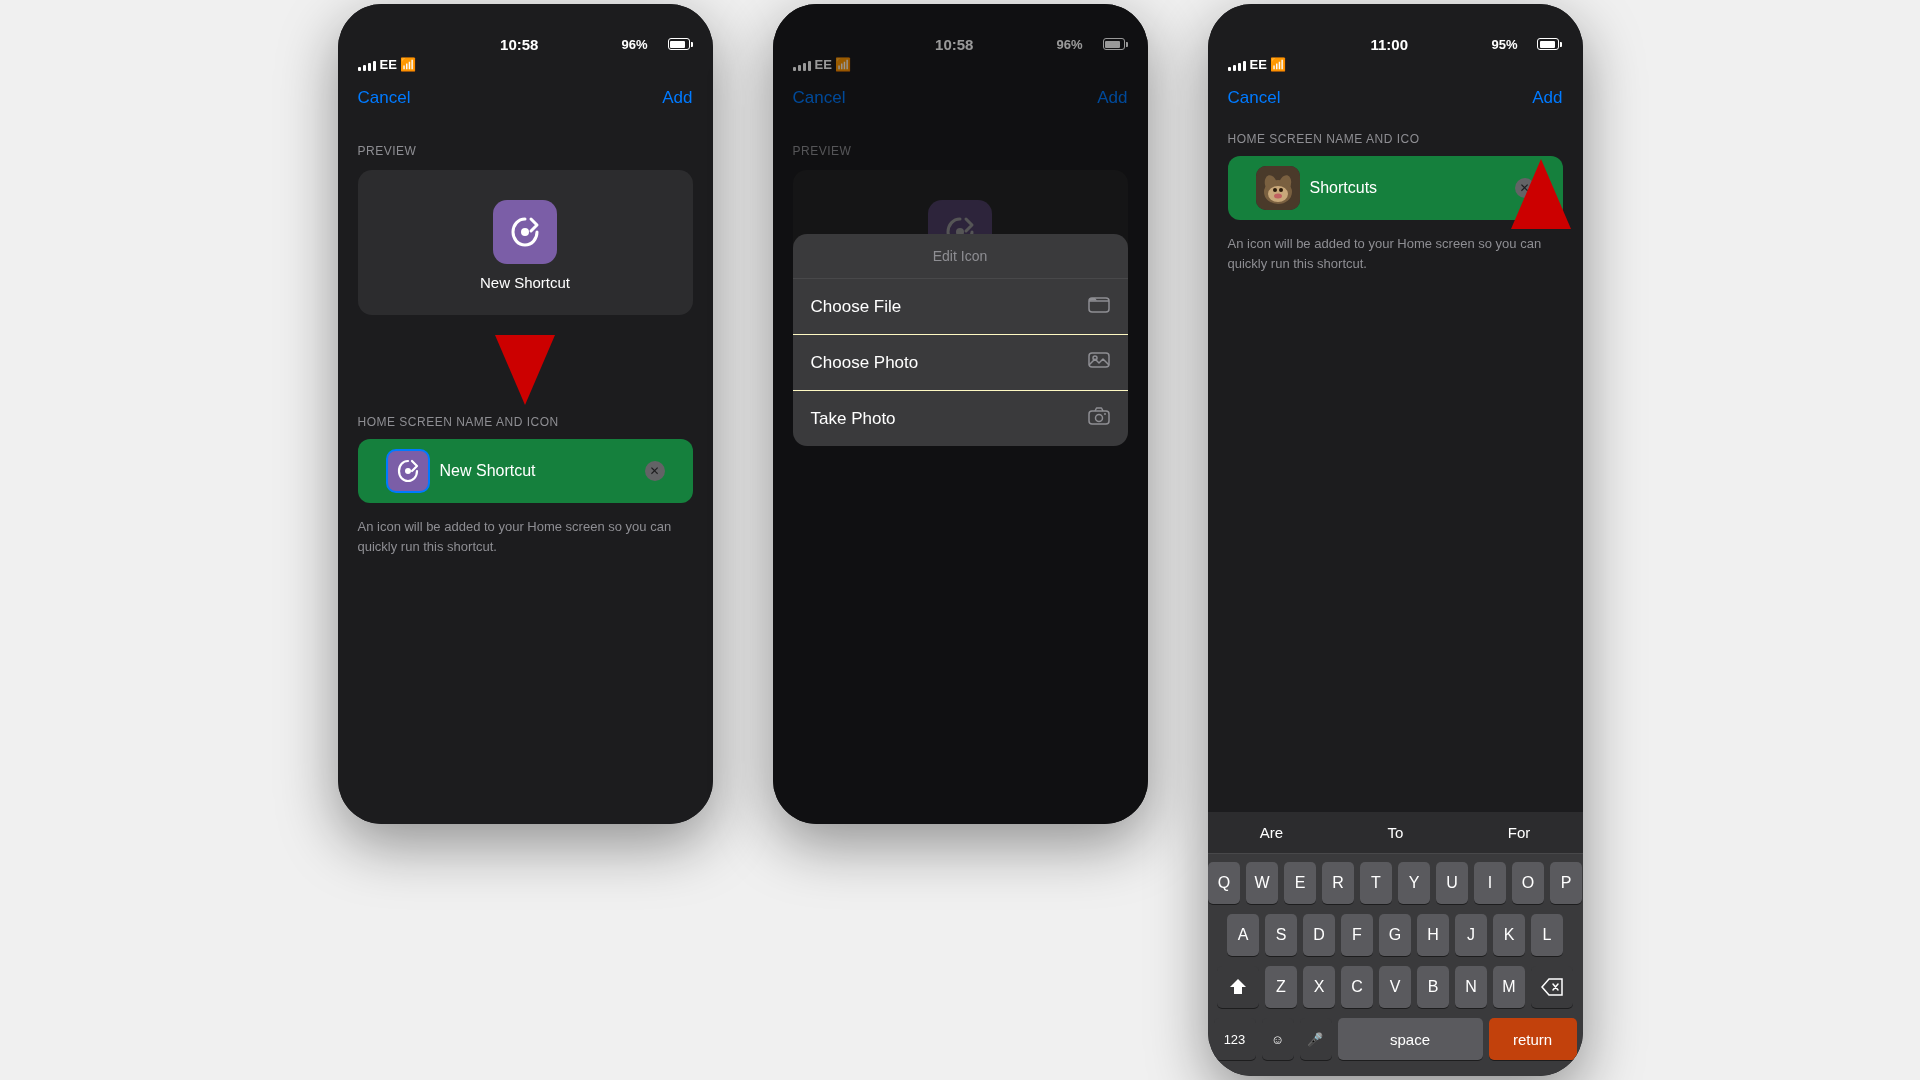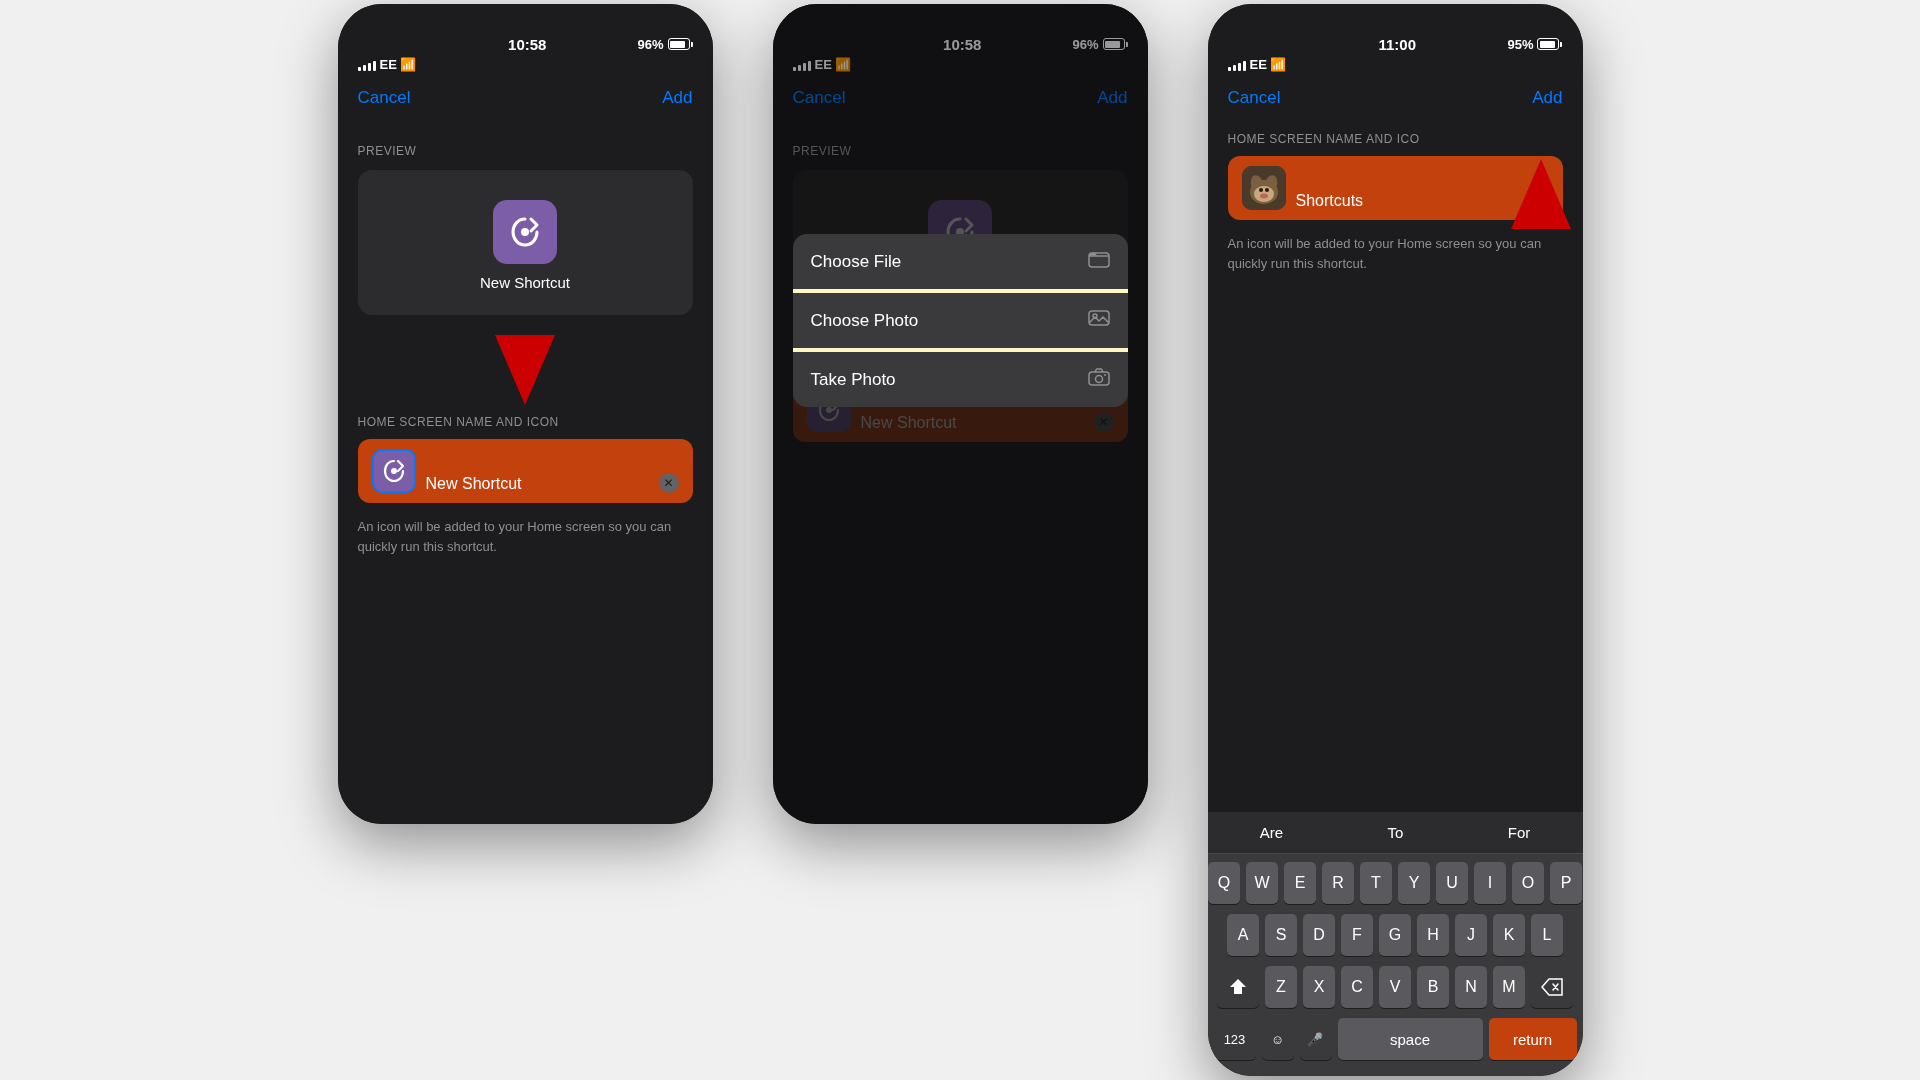--- a/index.html
+++ b/index.html
@@ -59,21 +59,21 @@
     .wifi-icon {
       font-size: 13px;
     }
     .status-center {
       font-size: 15px;
       font-weight: 600;
     }
     .status-right {
       display: flex;
       align-items: center;
-      gap: 4px;
+      gap: 20px;
       font-size: 13px;
       font-weight: 600;
     }
     .battery {
       display: flex;
       align-items: center;
     }
     .battery-body {
       width: 22px;
       height: 12px;
@@ -164,25 +164,25 @@
     
     .home-section-label {
       color: #8e8e93;
       font-size: 12px;
       font-weight: 400;
       letter-spacing: 0.5px;
       text-transform: uppercase;
       margin-bottom: 10px;
     }
     .name-input-row {
-      background: #c2410c;
+      background: #15803d;
       border-radius: 12px;
-      padding: 10px 14px;
-      display: flex;
-      align-items: flex-end;
+      padding: 10px 28px;
+      display: flex;
+      align-items: center;
       gap: 10px;
       margin-bottom: 14px;
     }
     .app-icon-small {
       width: 44px;
       height: 44px;
       background: #7B5EA7;
       border-radius: 10px;
       display: flex;
       align-items: center;
@@ -243,21 +243,21 @@
       font-size: 14px;
       border-bottom: 1px solid #48484a;
     }
     .edit-menu-item {
       display: flex;
       justify-content: space-between;
       align-items: center;
       padding: 14px 18px;
       color: white;
       font-size: 17px;
-      border-bottom: 4px solid #fef9c3;
+      border-bottom: 1px solid #fef9c3;
       cursor: pointer;
     }
     .edit-menu-item:last-child {
       border-bottom: none;
     }
     .menu-icon {
       color: #8e8e93;
       font-size: 18px;
     }
     
@@ -455,20 +455,21 @@
             </svg>
           </div>
           <span class="name-text">New Shortcut</span>
           <div class="clear-btn">✕</div>
         </div>
       </div>
     </div>
 
     <div class="edit-menu-overlay"></div>
     <div class="edit-menu">
+      <div class="edit-menu-title">Edit Icon</div>
       <div class="edit-menu-item">
         <span>Choose File</span>
         <span class="menu-icon">
           <svg width="22" height="22" viewBox="0 0 22 22" fill="none" xmlns="http://www.w3.org/2000/svg">
             <rect x="1" y="5" width="20" height="14" rx="3" stroke="#8e8e93" stroke-width="1.5"></rect>
             <path d="M1 8H21" stroke="#8e8e93" stroke-width="1.5"></path>
             <path d="M1 8C1 6.3 2.3 5 4 5H7L9 7.5H4C2.7 7.5 1.7 8 1 8Z" fill="#8e8e93"></path>
           </svg>
         </span>
       </div>

